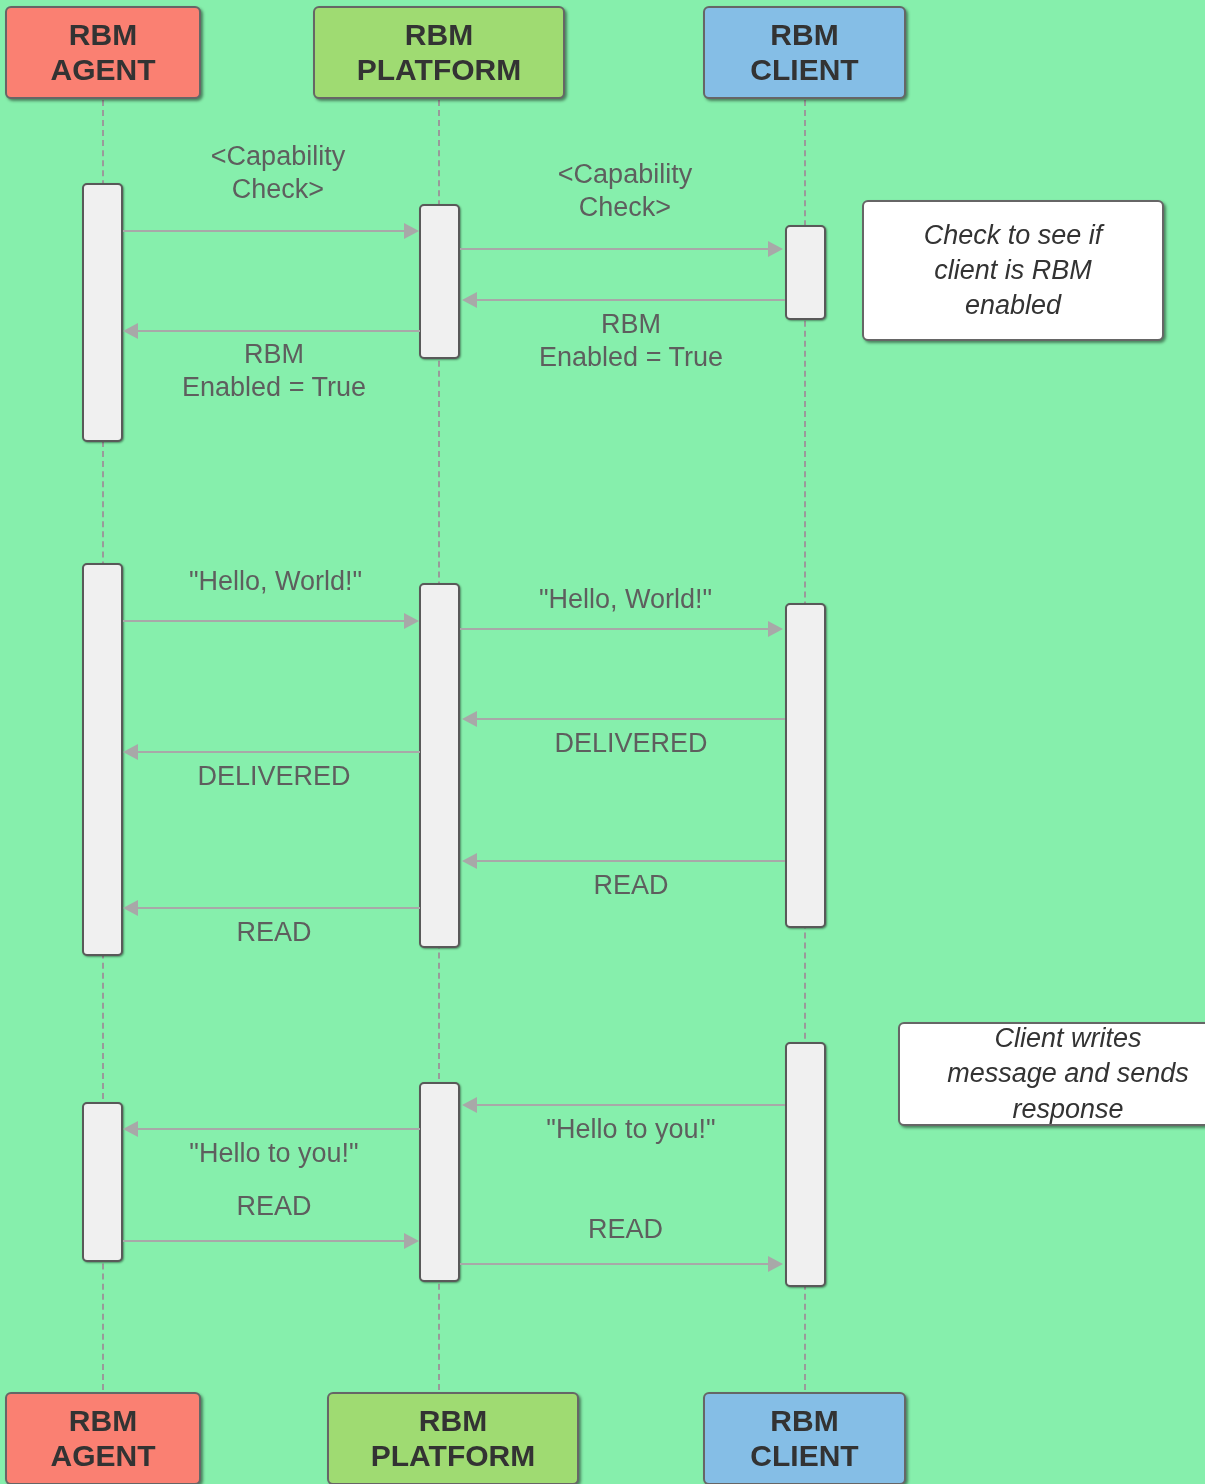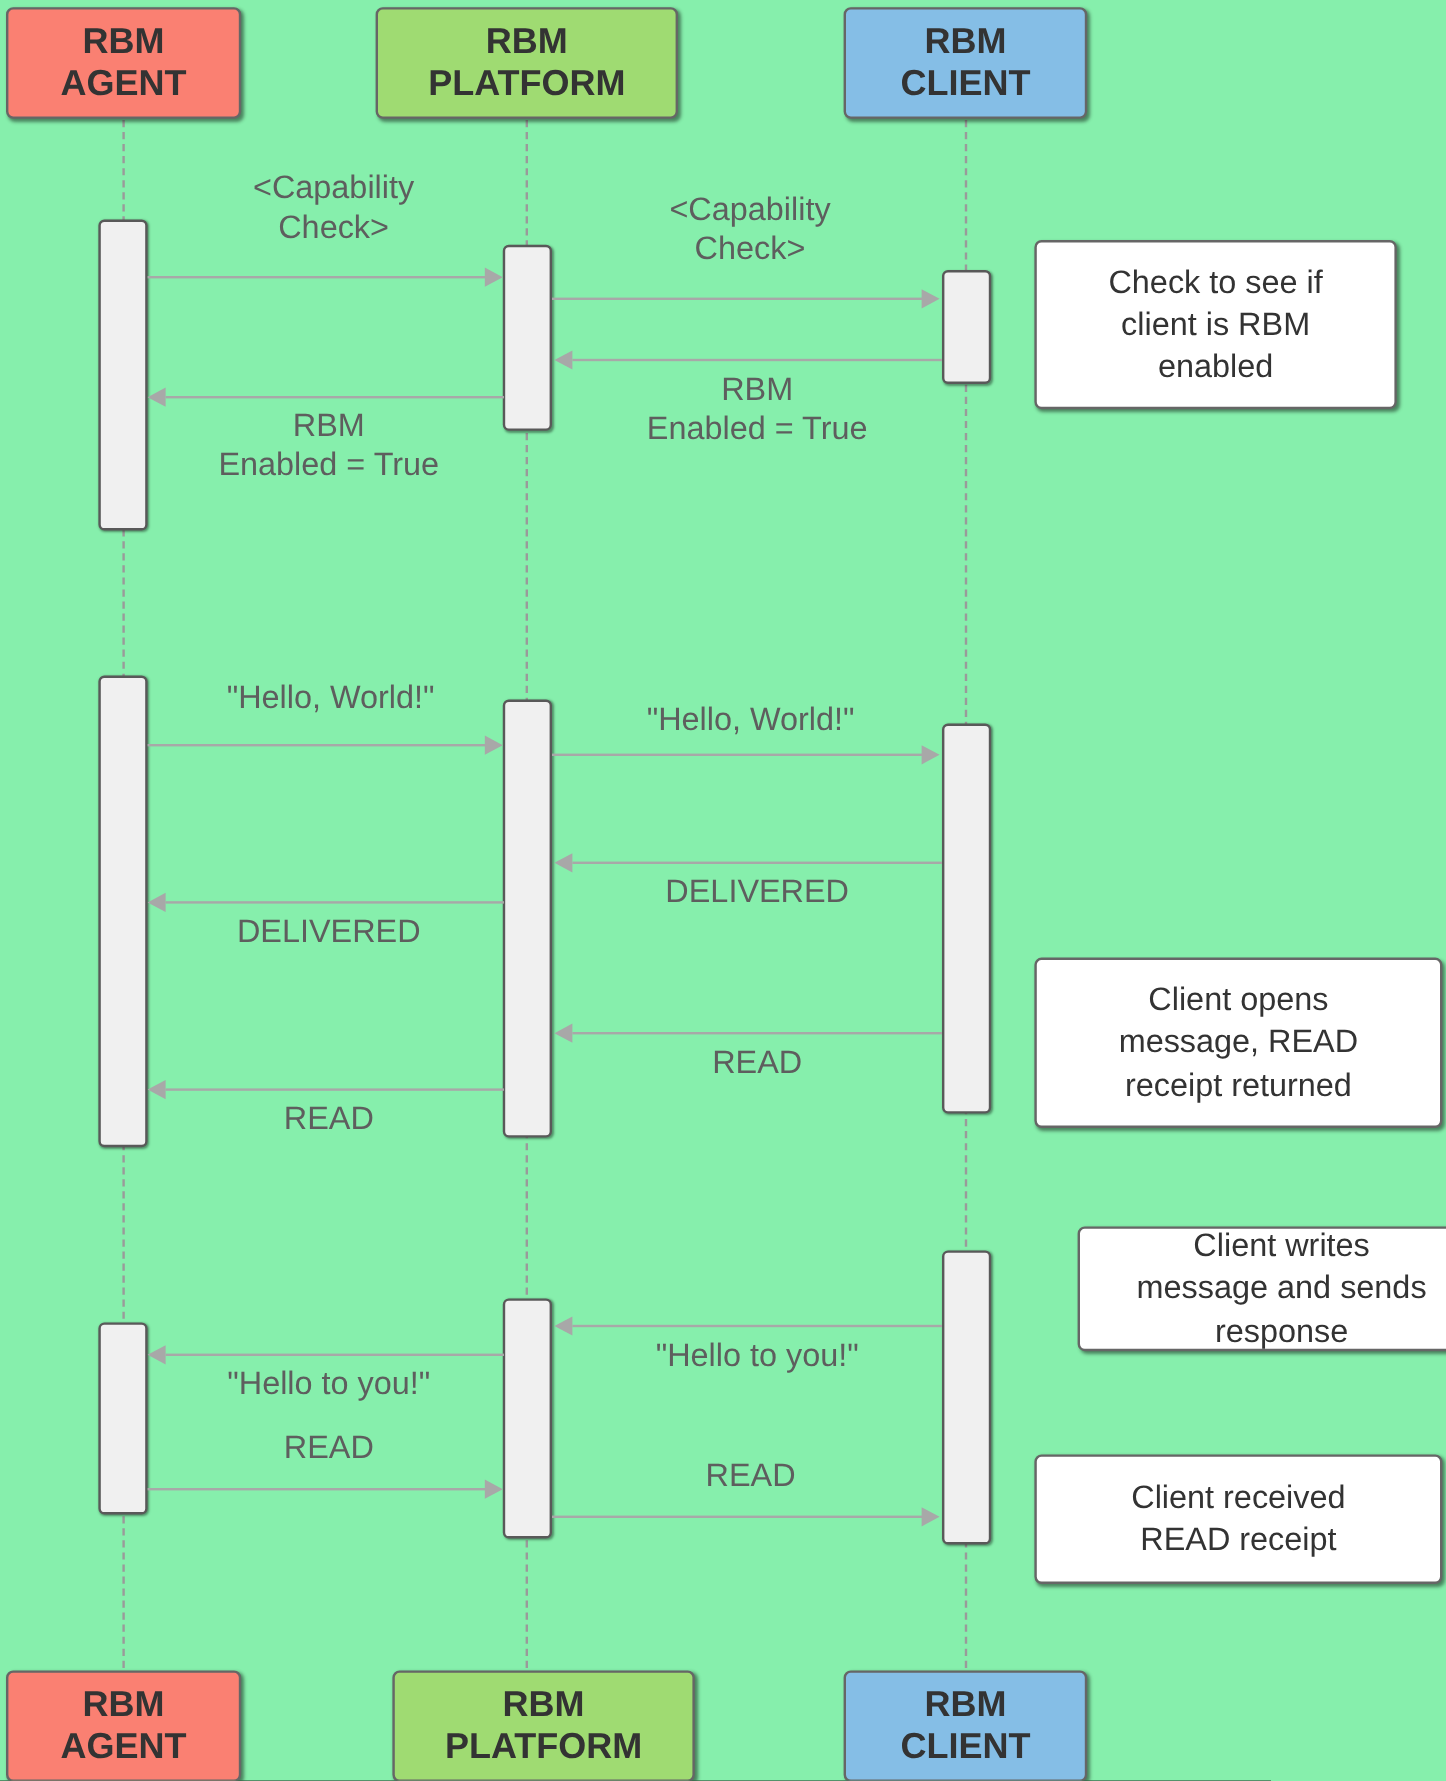--- a/index.html
+++ b/index.html
@@ -87,20 +87,21 @@
     color: #333333;
     font-size: 27px;
     line-height: 1.3;
     text-align: center;
     display: flex;
     align-items: center;
     justify-content: center;
     padding: 16px 10px;
     box-shadow: 2px 2px 3px rgba(0,0,0,0.45);
     white-space: pre-line;
+    font-style: italic;
   }
 </style>
 </head>
 <body>
 
 <div id="canvas">
 
   <div class="lifeline" style="left:102px; top:100px; height:1310px;"></div>
   <div class="lifeline" style="left:438px; top:100px; height:1310px;"></div>
   <div class="lifeline" style="left:804px; top:100px; height:1310px;"></div>
@@ -205,24 +206,19 @@
 
   <div class="msgline" style="left:460px; top:1263px; width:310px;"></div>
   <div class="arrowhead right" style="left:768px; top:1256px;"></div>
   <div class="msglabel" style="left:478px; top:1213px; width:295px;">READ</div>
 
   <div class="note" style="left:862px; top:200px; width:302px; height:141px;">Check to see if
 client is RBM
 enabled</div>
 
 
-  <div class="note" style="left:862px; top:798px; width:340px; height:142px;">Client opens
-message, READ
-receipt returned</div>
 
   <div class="note" style="left:862px; top:1022px; width:340px; height:104px;margin-left:36px;">Client writes
 message and sends
 response</div>
 
-  <div class="note" style="left:862px; top:1212px; width:340px; height:108px;">Client received
-READ receipt</div>
 
 </div>
 
 </body></html>

